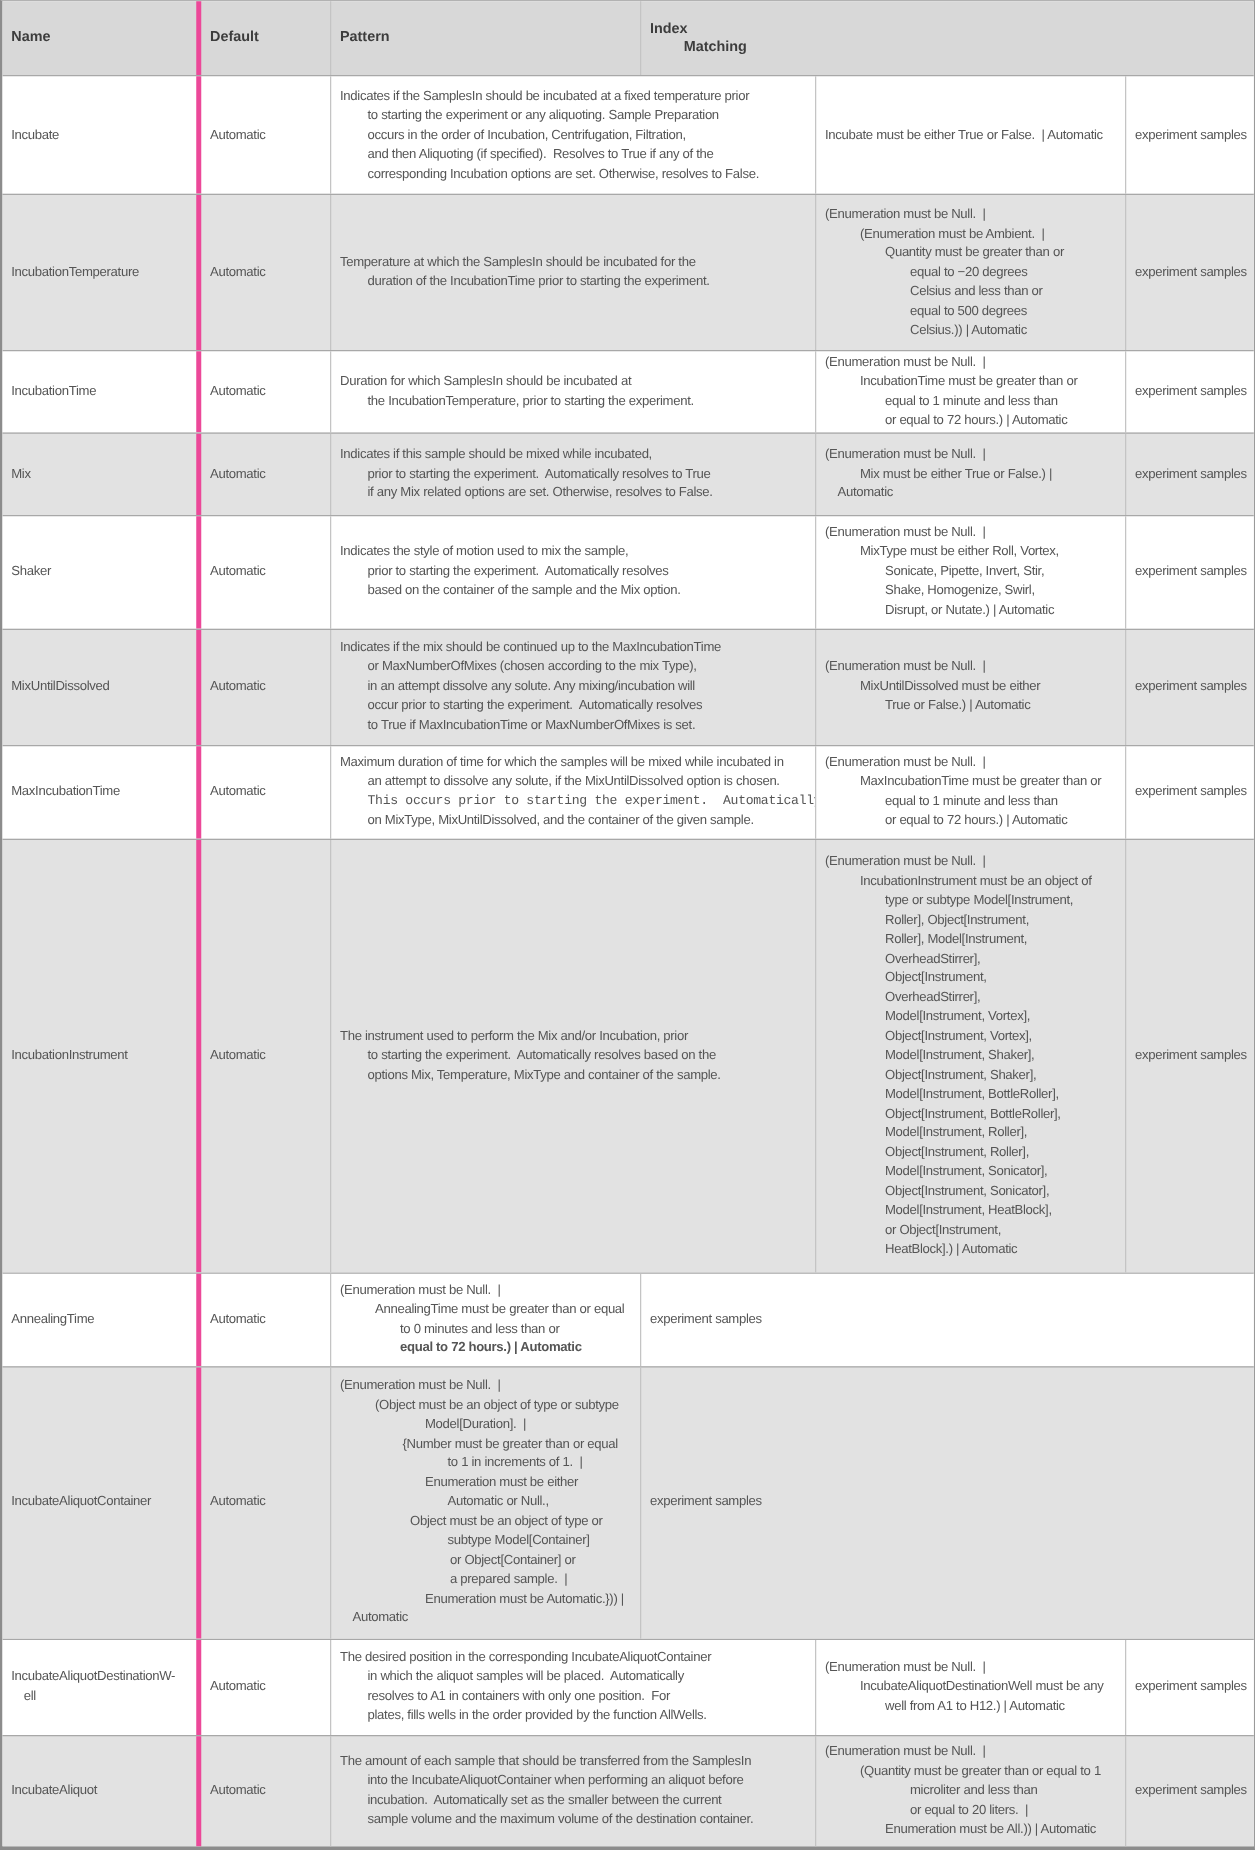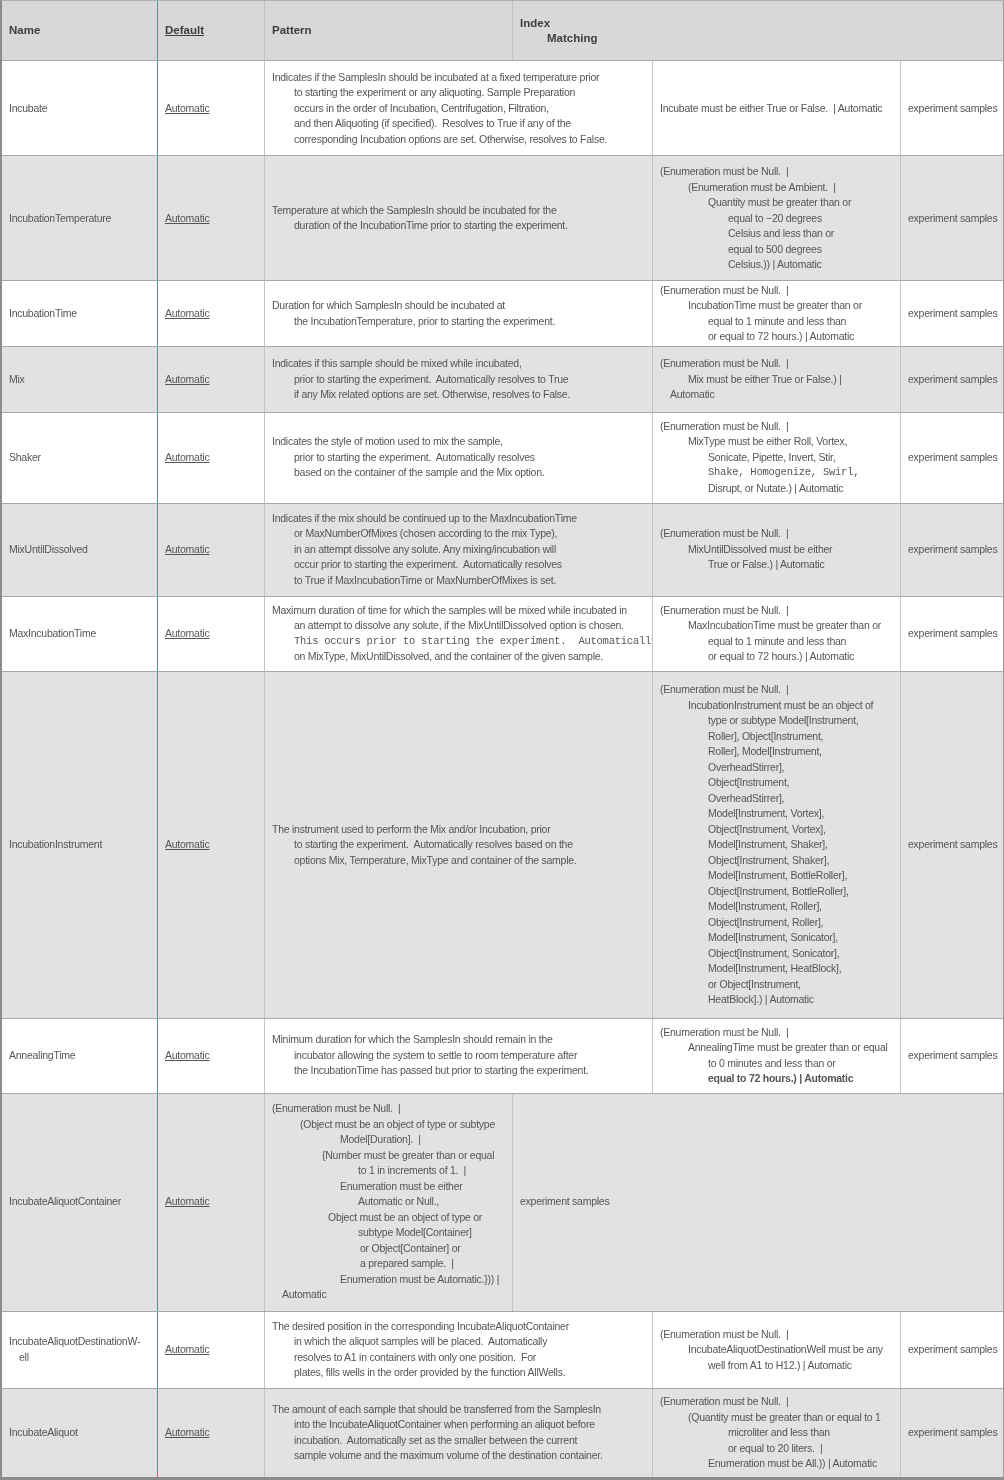--- a/index.html
+++ b/index.html
@@ -12,21 +12,21 @@
   }
   .row{display:flex;box-sizing:border-box;border-top:1px solid #a8a8a8;background:#ffffff;}
   .row:first-child{border-top:none;}
   .row.shaded{background:#e2e2e2;}
   .row.header{background:#d8d8d8;color:#3d3d3d;font-weight:bold;}
   .cell{
     box-sizing:border-box;display:flex;flex-direction:column;justify-content:center;
     align-items:flex-start;padding:3px 4px 3px 7px;overflow:hidden;
   }
   .c1{width:155px;}
-  .c2{width:107px;border-left:1px solid #ec4899;text-decoration:underline;}
+  .c2{width:107px;border-left:4px solid #ec4899;}
   .c3{width:388px;border-left:1px solid #c4c4c4;}
   .c4{width:248px;border-left:1px solid #c4c4c4;}
   .c5{flex:1;border-left:1px solid #c4c4c4;}
   .ln{white-space:pre;font-size:10.5px;line-height:15.5px;letter-spacing:-0.25px;}
   .val{white-space:pre;font-size:10.5px;line-height:15.5px;letter-spacing:-0.25px;}
   .row.header .ln,.row.header .val{font-size:11.5px;line-height:15px;letter-spacing:0;}
 </style>
 </head>
 <body>
 
@@ -148,21 +148,21 @@
       </div>
     <div class="cell c3">
         <div class="ln" style="padding-left: 0px;">Indicates the style of motion used to mix the sample,</div>
         <div class="ln" style="padding-left: 22px;">prior to starting the experiment.  Automatically resolves</div>
         <div class="ln" style="padding-left: 22px;">based on the container of the sample and the Mix option.</div>
       </div>
     <div class="cell c4">
         <div class="ln" style="padding-left: 0px;">(Enumeration must be Null.  |</div>
         <div class="ln" style="padding-left: 28px;">MixType must be either Roll, Vortex,</div>
         <div class="ln" style="padding-left: 48px;">Sonicate, Pipette, Invert, Stir,</div>
-        <div class="ln" style="padding-left: 48px; font-family: Liberation Mono, monospace;">Shake, Homogenize, Swirl,</div>
+        <div class="ln" style="padding-left: 48px;">Shake, Homogenize, Swirl,</div>
         <div class="ln" style="padding-left: 48px;">Disrupt, or Nutate.) | Automatic</div>
       </div>
     <div class="cell c5">
         <div class="val">experiment samples</div>
       </div>
   </div>
 
   <div class="row shaded" style="height:94px">
     <div class="cell c1">
         <div class="ln" style="padding-left: 0px;">MixUntilDissolved</div>
@@ -251,25 +251,20 @@
       </div>
   </div>
 
   <div class="row" style="height:76px">
     <div class="cell c1">
         <div class="ln" style="padding-left: 0px;">AnnealingTime</div>
       </div>
     <div class="cell c2">
         <div class="val">Automatic</div>
       </div>
-    <div class="cell c3">
-        <div class="ln" style="padding-left: 0px;">Minimum duration for which the SamplesIn should remain in the</div>
-        <div class="ln" style="padding-left: 22px;">incubator allowing the system to settle to room temperature after</div>
-        <div class="ln" style="padding-left: 22px;">the IncubationTime has passed but prior to starting the experiment.</div>
-      </div>
     <div class="cell c4">
         <div class="ln" style="padding-left: 0px;">(Enumeration must be Null.  |</div>
         <div class="ln" style="padding-left: 28px;">AnnealingTime must be greater than or equal</div>
         <div class="ln" style="padding-left: 48px;">to 0 minutes and less than or</div>
         <div class="ln" style="padding-left: 48px; font-weight: bold;">equal to 72 hours.) | Automatic</div>
       </div>
     <div class="cell c5">
         <div class="val">experiment samples</div>
       </div>
   </div>

